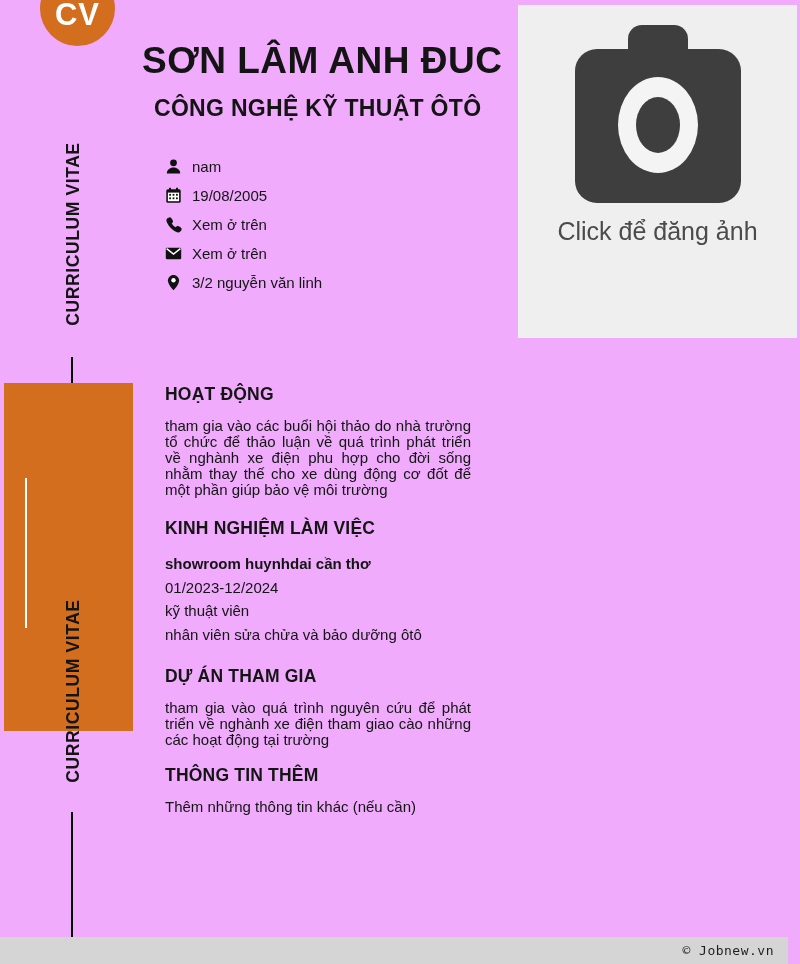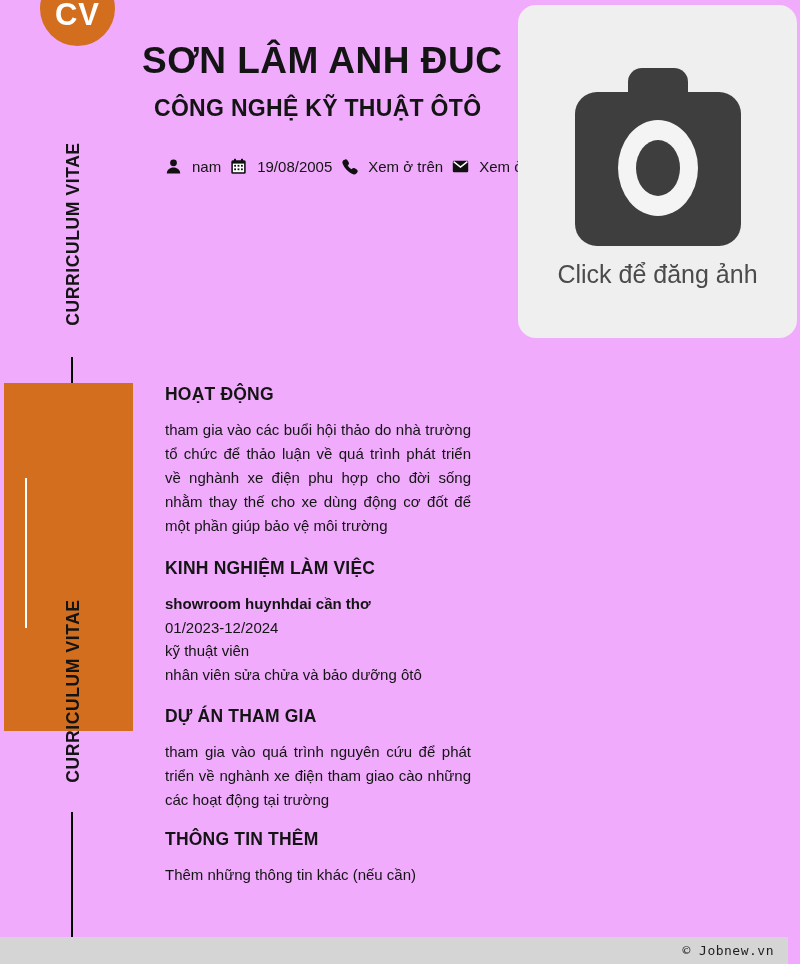--- a/index.html
+++ b/index.html
@@ -18,36 +18,36 @@
   .vtext-2{left:73px;top:691px;}
   .tline{position:absolute;left:71px;width:2px;background:#000;}
   .tline-1{top:357px;height:151px;}
   .tline-2{top:812px;height:126px;}
   .accent-rect{position:absolute;left:4px;top:383px;width:129px;height:348px;background:#d26e1e;}
   .wline{position:absolute;left:25px;top:478px;width:2px;height:150px;background:#ffffff;}
 
   
   .name{position:absolute;left:142px;top:40px;font-size:37px;font-weight:700;letter-spacing:.5px;}
   .job-title{position:absolute;left:154px;top:95px;font-size:23px;font-weight:700;letter-spacing:.3px;}
-  .contacts{position:absolute;left:165px;top:156px;display:flex;flex-direction:row;gap:9px;font-size:15px;}
+  .contacts{position:absolute;left:165px;top:156px;display:flex;flex-direction:column;gap:9px;font-size:15px;}
   .contact-row{display:flex;align-items:center;gap:10px;height:20px;}
   .cicon{display:inline-flex;width:17px;height:17px;align-items:center;justify-content:center;}
 
   
   .photo-box{position:absolute;left:518px;top:5px;width:279px;height:333px;background:#efefef;
-    display:flex;flex-direction:column;align-items:center;padding-top:63px;box-sizing:border-box;cursor:pointer;border-radius:18px;}
+    display:flex;flex-direction:column;align-items:center;padding-top:20px;box-sizing:border-box;cursor:pointer;}
   .photo-label{font-size:25px;color:#4b4b4b;margin-top:10px;}
 
   
   .content{position:absolute;left:165px;top:384px;width:306px;font-size:15px;}
   .content h2{font-size:17.5px;font-weight:700;margin:20px 0 0 0;letter-spacing:.2px;}
   .content h2.first{margin-top:0;}
   .content h2.mt-sm{margin-top:17px;}
   .content p{margin:13px 0 0 0;}
-  .content p.justify{line-height:24px;text-align:justify;}
+  .content p.justify{line-height:16px;text-align:justify;}
   .content p.plain{margin:0;line-height:23.5px;}
   .content p.company{font-weight:700;line-height:23.5px;}
 
   
   .footer{position:absolute;left:0;top:937px;width:788px;height:27px;background:#d5d5d5;
     display:flex;align-items:center;justify-content:flex-end;padding-right:14px;box-sizing:border-box;
     font-family:"DejaVu Sans Mono",monospace;font-size:13px;color:#1f1f1f;letter-spacing:.5px;}
 </style>
 </head>
 <body>
@@ -105,20 +105,29 @@
     </div>
     <div class="contact-row">
       <span class="cicon">
         <svg width="17" height="17" viewBox="0 0 17 17">
           <rect x="0.8" y="2.8" width="15.4" height="11.4" rx="1.2" fill="#111"></rect>
           <path d="M1.6 3.6l6.9 5.4 6.9-5.4" stroke="#fff" stroke-width="1.5" fill="none"></path>
         </svg>
       </span>
       <span>Xem ở trên</span>
     </div>
+    <div class="contact-row">
+      <span class="cicon">
+        <svg width="17" height="17" viewBox="0 0 17 17">
+          <path d="M8.5.9C5.4.9 2.9 3.4 2.9 6.5c0 4.1 5.6 9.8 5.6 9.8s5.6-5.7 5.6-9.8C14.1 3.4 11.6.9 8.5.9z" fill="#111"></path>
+          <circle cx="8.5" cy="6.3" r="2.2" fill="#fff"></circle>
+        </svg>
+      </span>
+      <span>3/2 nguyễn văn linh</span>
+    </div>
   </div>
 
   <div class="photo-box">
     <span>
       <svg width="166" height="178" viewBox="0 0 83 89">
         <rect x="26.5" y="0" width="30" height="20" rx="7" fill="#3e3e3e"></rect>
         <rect x="0" y="12" width="83" height="77" rx="11" fill="#3e3e3e"></rect>
         <ellipse cx="41.5" cy="50" rx="20" ry="24" fill="#f4f4f4"></ellipse>
         <ellipse cx="41.5" cy="50" rx="11" ry="14" fill="#3e3e3e"></ellipse>
       </svg>

